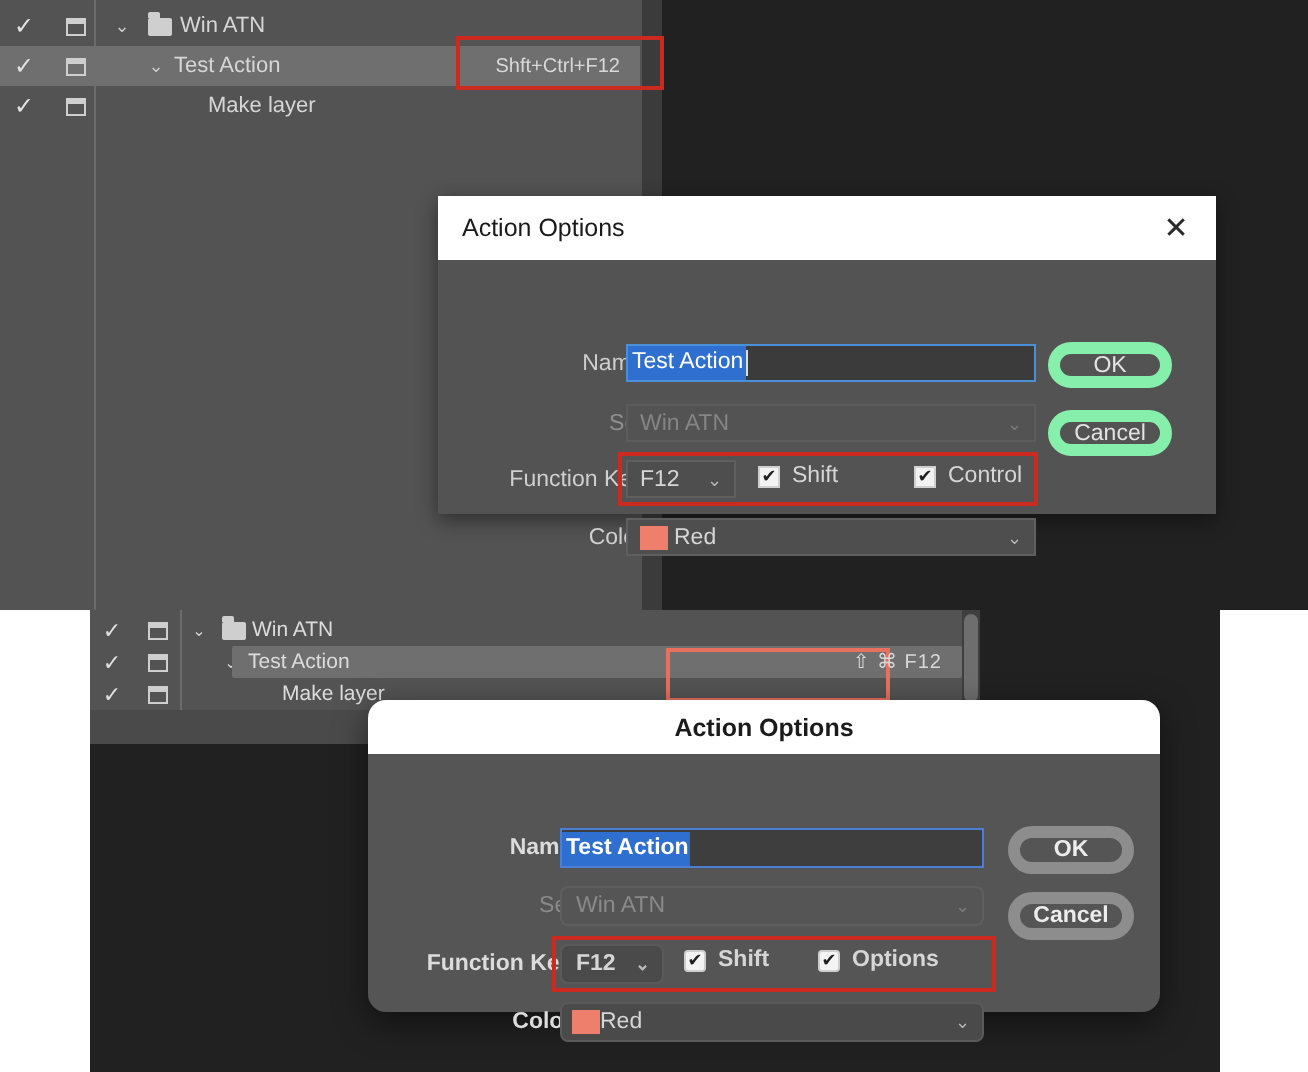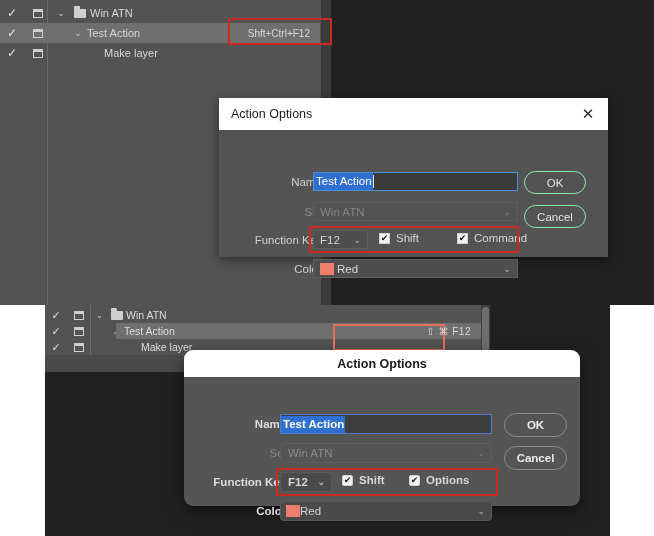--- a/index.html
+++ b/index.html
@@ -59,21 +59,21 @@
   .selectbox .cv{position:absolute;right:6px;font-size:9px;color:#b9b9b9;}
   .selectbox.dim .cv{color:#7d7d7d;}
 
   .cbx{width:11px;height:11px;background:#f2f2f2;border:1px solid #d0d0d0;
        box-sizing:border-box;display:flex;align-items:center;justify-content:center;
        font-size:9px;color:#1f1f1f;line-height:1;}
   .cblabel{font-size:11.5px;color:#d6d6d6;margin-left:6px;}
 
   .swatch{width:14px;height:12px;background:#ef7f6d;margin:0 3px 0 6px;}
 
-  .pill{position:absolute;width:62px;height:23px;border:1px solid #86efac;
+  .pill{position:absolute;width:62px;height:23px;border:6px solid #86efac;
         border-radius:12px;box-sizing:border-box;display:flex;align-items:center;
         justify-content:center;font-size:11.5px;color:#e3e3e3;background:transparent;}
 
   
   #mac-region{left:45px;top:305px;width:565px;height:231px;background:#212121;}
   #mac-panel{position:absolute;left:0;top:0;width:445px;height:50px;background:#535353;}
   #mac-panel2{position:absolute;left:0;top:50px;width:445px;height:17px;background:#4a4a4a;}
   #mac-canvas{position:absolute;left:285px;top:67px;width:225px;height:127px;background:#565656;}
   #mac-scroll{position:absolute;left:436px;top:0;width:9px;height:50px;background:#3f3f3f;}
   #mac-scroll i{position:absolute;left:1px;top:2px;width:7px;height:44px;background:#6e6e6e;border-radius:4px;}
@@ -180,21 +180,21 @@
       <div class="selectbox" style="position:absolute;left:94px;top:100px;width:55px;">
         <span style="padding-left:6px;">F12</span>
         <span class="cv">⌄</span>
       </div>
       <div style="position:absolute;left:160px;top:102px;display:flex;align-items:center;">
         <span class="cbx">✔</span>
         <span class="cblabel">Shift</span>
       </div>
       <div style="position:absolute;left:238px;top:102px;display:flex;align-items:center;">
         <span class="cbx">✔</span>
-        <span class="cblabel">Command</span>
+        <span class="cblabel">Control</span>
       </div>
       <div class="hl-box" style="left: 90px; top: 96px; width: 210px; height: 27px; border-color: rgb(204, 42, 30);"></div>
 
       <span class="flabel" style="position:absolute;left:46px;top:133px;width:60px;">Color:</span>
       <div class="selectbox" style="position:absolute;left:94px;top:129px;width:205px;">
         <span class="swatch" style="background: rgb(239, 127, 109);"></span>
         <span>Red</span>
         <span class="cv">⌄</span>
       </div>
 

